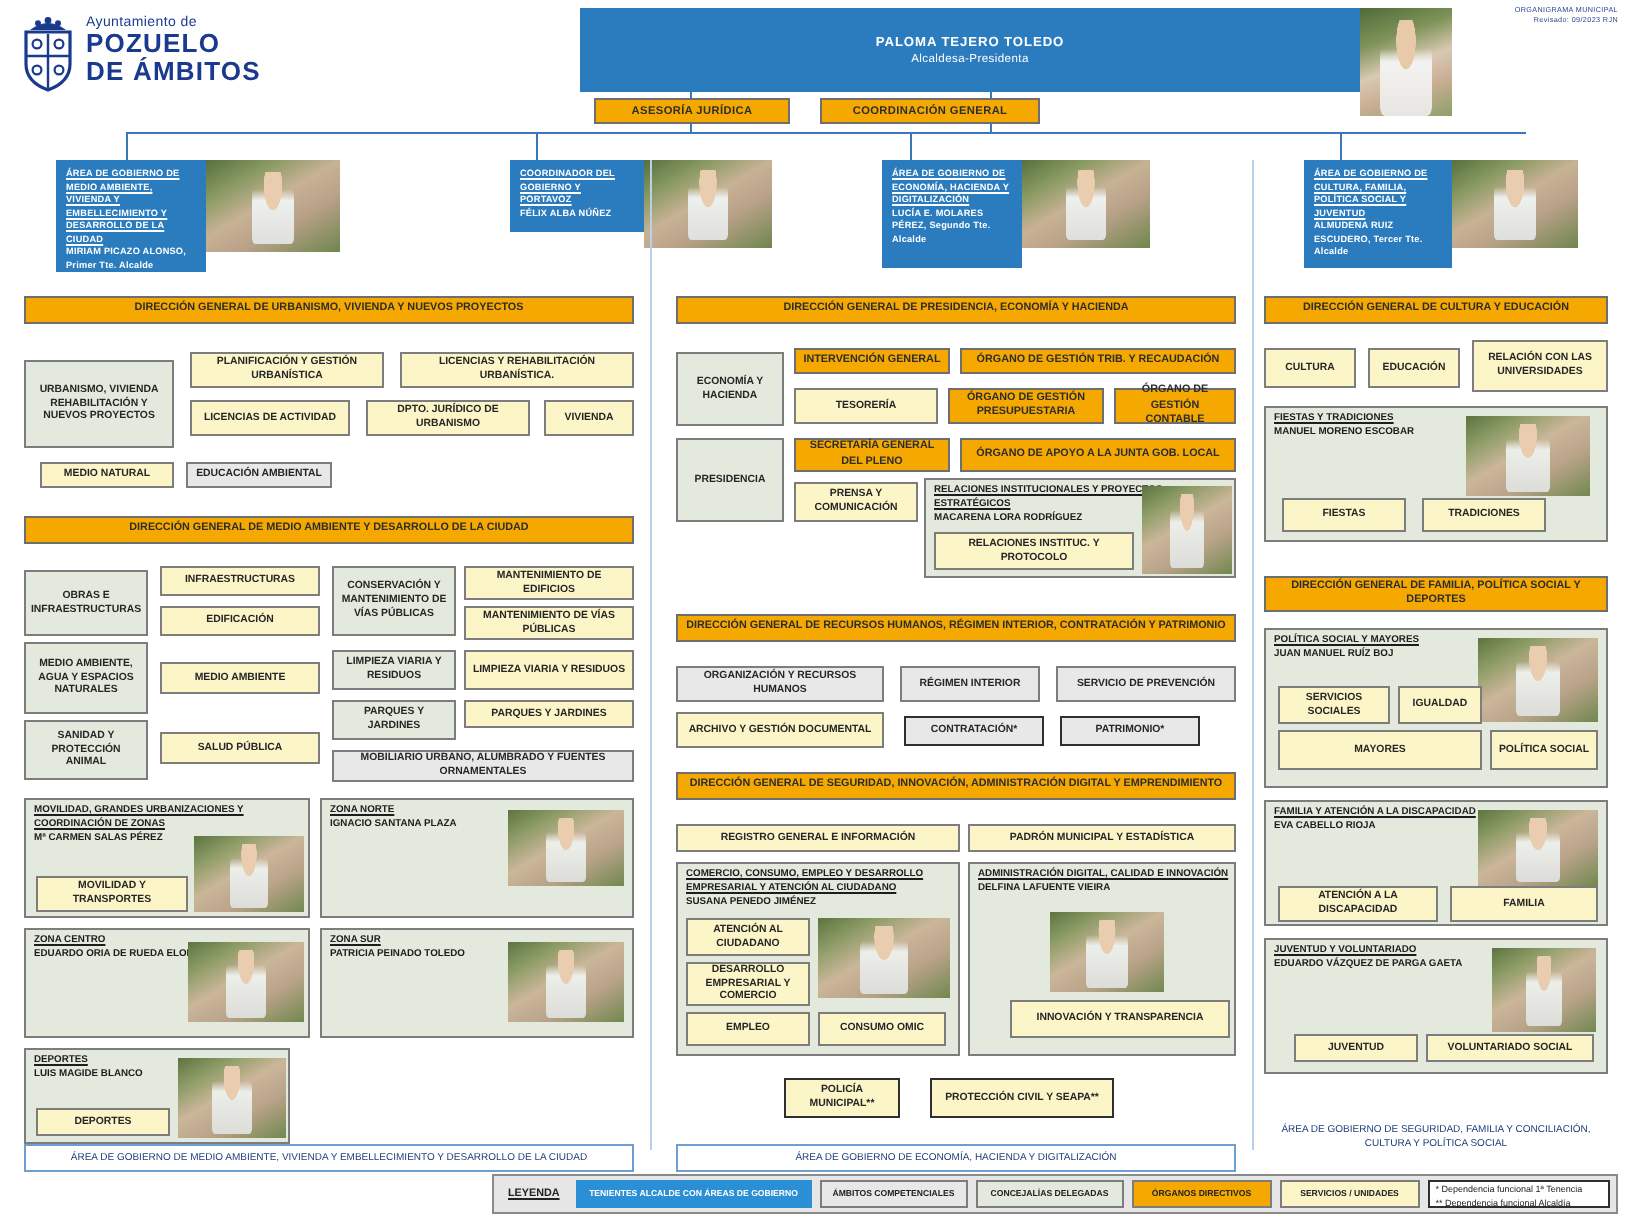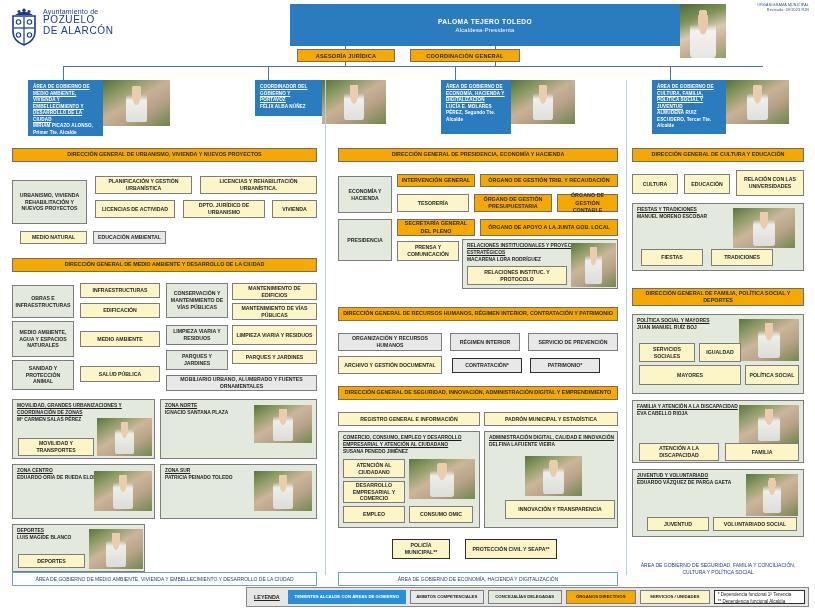--- a/index.html
+++ b/index.html
@@ -19,21 +19,21 @@
   .crest {
     position: absolute; left: 10px; top: 8px;
     width: 28px; height: 38px;
   }
   .brand {
     position: absolute; left: 43px; top: 8px;
     color: #1a3a8f;
     line-height: 1.05;
   }
   .brand .small { font-size: 7px; letter-spacing: .2px; }
-  .brand .big { font-size: 10px; font-weight: normal; letter-spacing: .6px; }
+  .brand .big { font-size: 13px; font-weight: bold; letter-spacing: .6px; }
 
   .topright {
     position: absolute; right: 6px; top: 3px;
     text-align: right;
     font-size: 3.6px; color: #26488f; line-height: 1.5;
     letter-spacing: .2px;
   }
 
   
   .mayor-box {
@@ -224,21 +224,21 @@
     <circle cx="8.5" cy="27" r="2.2" fill="none" stroke="#1a3a8f" stroke-width="1.1"></circle>
     <circle cx="19.5" cy="27" r="2.2" fill="none" stroke="#1a3a8f" stroke-width="1.1"></circle>
     <path d="M5 7 Q14 0 23 7" fill="#1a3a8f"></path>
     <circle cx="9" cy="3.6" r="1.5" fill="#1a3a8f"></circle>
     <circle cx="14" cy="2.2" r="1.7" fill="#1a3a8f"></circle>
     <circle cx="19" cy="3.6" r="1.5" fill="#1a3a8f"></circle>
   </svg>
   <div class="brand">
     <div class="small">Ayuntamiento de</div>
     <div class="big">POZUELO</div>
-    <div class="big">DE ALARCÓN</div>
+    <div class="big">DE ÁMBITOS</div>
   </div>
   <div class="topright">
     <div>ORGANIGRAMA MUNICIPAL</div>
     <div>Revisado: 09/2023 RJN</div>
   </div>
 
   <div class="mayor-box">
     <div class="nm">PALOMA TEJERO TOLEDO</div>
     <div class="rl">Alcaldesa-Presidenta</div>
   </div>

